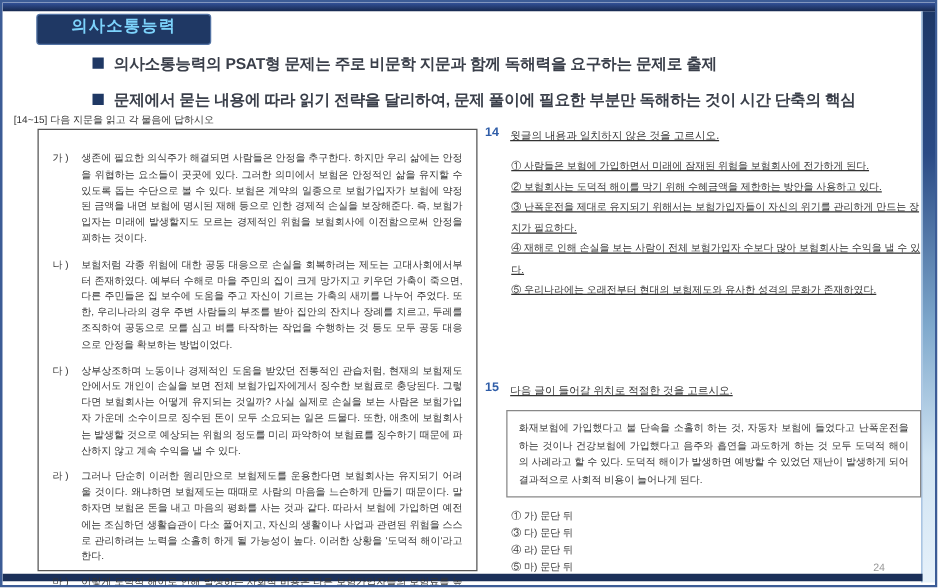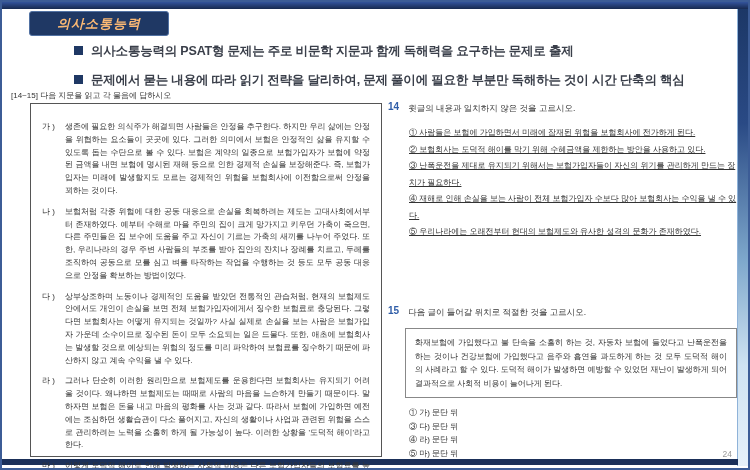--- a/index.html
+++ b/index.html
@@ -16,22 +16,22 @@
     position:absolute; top:7px; right:0; bottom:2px; width:10px;
     border-left:1px solid #8fb3d9;
     background:linear-gradient(180deg,#1c3766 0%,#2a4a85 25%,#7ea8cc 55%,#cfe3f2 78%,#e6f1fa 100%);
   }
   .bottom-band {
     position:absolute; left:0; right:10px; bottom:3px; height:6px; background:#1b3059;
   }
   .title-box {
     position:absolute; left:27px; top:9px; width:138px; height:23px;
     background:#1f3864; border:1px solid #5272a3; border-radius:3px;
-    color:#fdba74; font-size:13px; font-weight:bold; letter-spacing:1px;
-    display:flex; align-items:center; justify-content:center;font-style:italic;
+    color:#7dd3fc; font-size:13px; font-weight:bold; letter-spacing:1px;
+    display:flex; align-items:flex-start; justify-content:center;
   }
   .bullets { position:absolute; left:28px; top:41px; width:690px; }
   .bullet-line {
     display:flex; align-items:flex-start; gap:8px; margin-bottom:12px;
     font-size:12.5px; font-weight:bold; color:#3a3f4a; letter-spacing:-0.2px;padding-left:44px;
   }
   .bullet-square { width:9px; height:9px; background:#1f3864; margin-top:3px; flex:none; }
   .directions { position:absolute; left:9px; top:88px; font-size:8px; color:#333; }
 
   .passage-box {
@@ -41,31 +41,31 @@
   }
   .para { position:relative; padding-left:23px; text-align:justify;
           font-size:8px; line-height:12.8px; color:#333; }
   .para-label { position:absolute; left:0; top:0; white-space:nowrap; }
 
   .q-block { position:absolute; left:386px; width:350px; }
   .q14 { top:99px; }
   .q15 { top:303px; }
   .q-head { display:flex; gap:9px; align-items:flex-start; }
   .q-num { color:#2f5da8; font-weight:bold; font-size:10px; line-height:12px; }
-  .q-stem { font-size:8.5px; color:#333; padding-top:2px; }
+  .q-stem { font-size:8.5px; color:#333; padding-top:2px;text-decoration:underline; }
   .q14 .q-options { margin:10px 0 0 21px; }
   .q15 .q-options { margin:8px 0 0 21px; }
   .q14 .opt { font-size:8px; color:#333; line-height:16.5px;text-decoration:underline; }
   .q15 .opt { font-size:8px; color:#333; line-height:13.5px; }
   .quote-box {
     margin:9px 0 0 17px; width:332px; box-sizing:border-box;
     border:1px solid #888; padding:7px 9px;
     font-size:8px; line-height:13.5px; color:#333; text-align:justify;
   }
-  .page-number { position:absolute; right:16px; bottom:9px; font-size:8.5px; color:#999; }
+  .page-number { position:absolute; right:40px; bottom:9px; font-size:8.5px; color:#999; }
 </style>
 </head>
 <body>
 
 <div class="slide">
   <div class="top-band"></div>
   <div class="right-strip"></div>
   <div class="bottom-band"></div>
 
   <div class="title-box">

